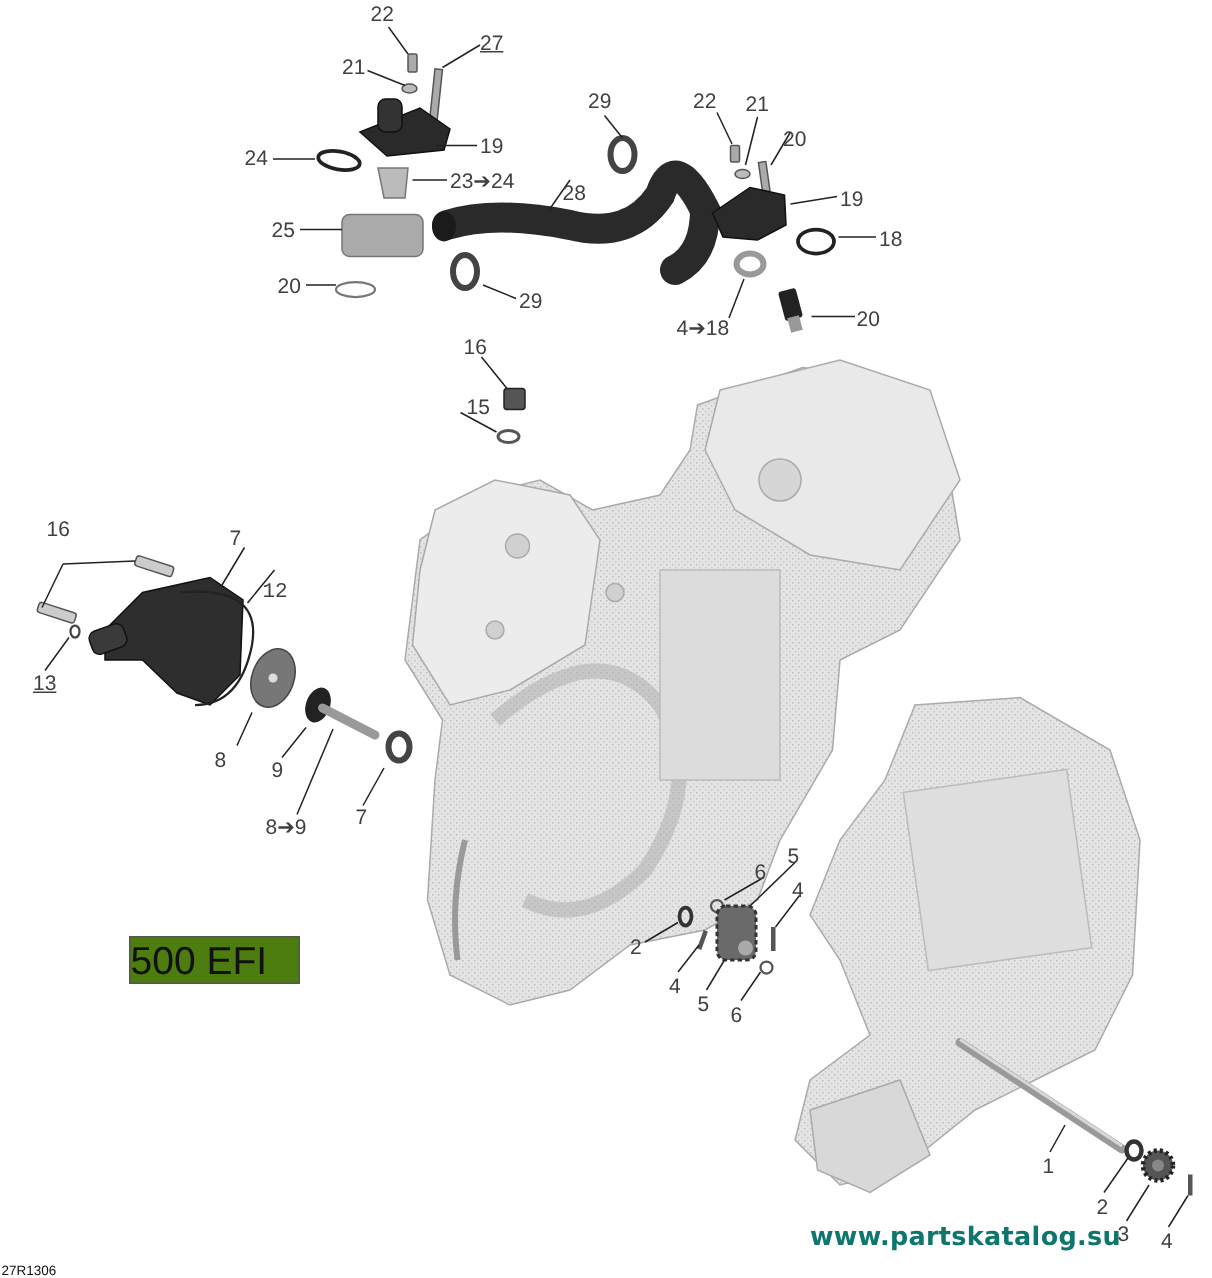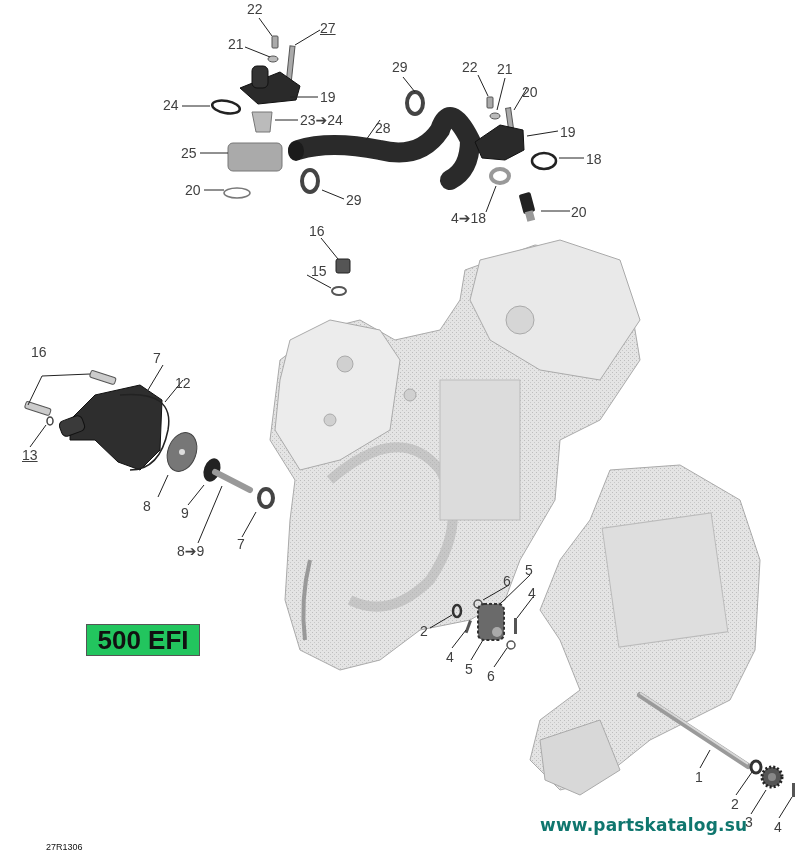--- a/index.html
+++ b/index.html
@@ -1,21 +1,21 @@
 <!DOCTYPE html>
 <html><head>
 <meta charset="utf-8">
 <style>
   html,body{margin:0;padding:0;background:#fff;}
   body{width:808px;height:852px;position:relative;overflow:hidden;font-family:"Liberation Sans",sans-serif;}
   #diagram{position:absolute;left:0;top:0;width:808px;height:852px;}
   .callout{position:absolute;font-family:"Liberation Sans",sans-serif;font-size:14px;color:#404040;line-height:14px;white-space:nowrap;}
-  .model-box{position:absolute;left:86px;top:624px;width:112px;height:30px;border:1.5px solid #555;background:#22c55e;
-    font-family:"Liberation Sans",sans-serif;font-weight:bold;font-size:26px;line-height:30px;text-align:center;color:#111;}
-  .ref-code{position:absolute;left:1px;top:842px;font-size:9px;color:#111;padding-left:45px;}
+  .model-box{position:absolute;left:86px;top:624px;width:112px;height:30px;border:1.5px solid #555;background:#4d7c0f;
+    font-family:"Liberation Sans",sans-serif;font-weight:normal;font-size:26px;line-height:30px;color:#111;}
+  .ref-code{position:absolute;left:1px;top:842px;font-size:9px;color:#111;}
   .watermark{position:absolute;left:540px;top:815px;font-family:"DejaVu Sans",sans-serif;font-weight:bold;font-size:17px;color:#0f766e;letter-spacing:0.2px;}
 </style>
 </head>
 <body>
 
 <svg id="diagram" viewBox="0 0 808 852" xmlns="http://www.w3.org/2000/svg">
   <defs>
     <pattern id="stip" width="4" height="4" patternUnits="userSpaceOnUse">
       <rect width="4" height="4" fill="#e4e4e4"></rect>
       <rect x="0" y="0" width="1" height="1" fill="#bdbdbd"></rect>
@@ -170,21 +170,21 @@
     <span class="callout" style="left: 497px; top: 62px;">21</span>
     <span class="callout" style="left: 522px; top: 73px; margin-top: 12px;">20</span>
     <span class="callout" style="left: 560px; top: 125px;">19</span>
     <span class="callout" style="left: 586px; top: 152px;">18</span>
     <span class="callout" style="left: 451px; top: 211px;">4➔18</span>
     <span class="callout" style="left: 571px; top: 205px;">20</span>
     <span class="callout" style="left: 309px; top: 224px; text-align: center;">16</span>
     <span class="callout" style="left: 289px; top: 264px; margin-left: 22px;">15</span>
     <span class="callout" style="left: 31px; top: 345px;">16</span>
     <span class="callout" style="left: 153px; top: 351px;">7</span>
-    <span class="callout" style="left: 175px; top: 376px;">12</span>
+    <span class="callout" style="left: 175px; top: 388px; font-family: Liberation Mono, monospace;">12</span>
     <span class="callout" style="left: 22px; top: 448px; text-decoration: underline;">13</span>
     <span class="callout" style="left: 143px; top: 499px;">8</span>
     <span class="callout" style="left: 181px; top: 506px;">9</span>
     <span class="callout" style="left: 177px; top: 544px;">8➔9</span>
     <span class="callout" style="left: 237px; top: 537px;">7</span>
     <span class="callout" style="left: 420px; top: 624px;">2</span>
     <span class="callout" style="left: 503px; top: 574px;">6</span>
     <span class="callout" style="left: 525px; top: 563px;">5</span>
     <span class="callout" style="left: 528px; top: 586px;">4</span>
     <span class="callout" style="left: 446px; top: 650px;">4</span>

